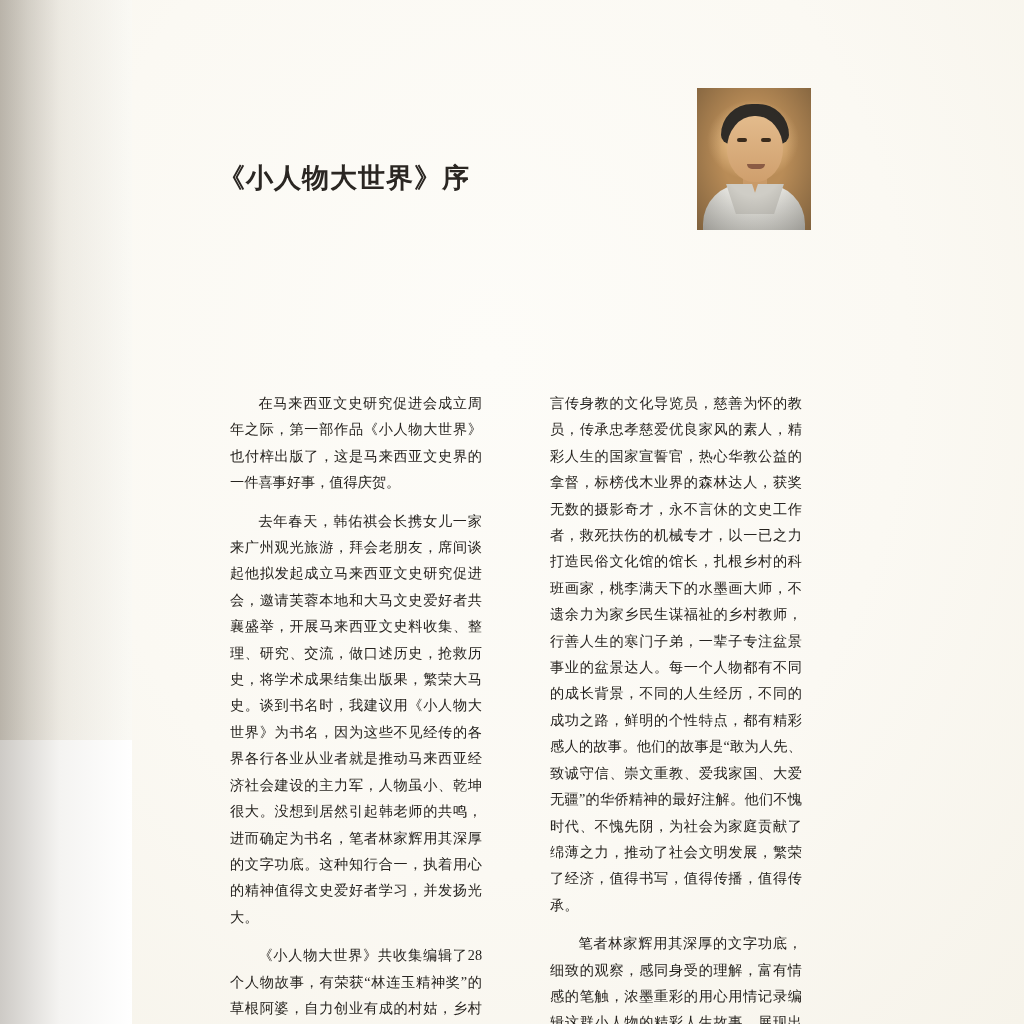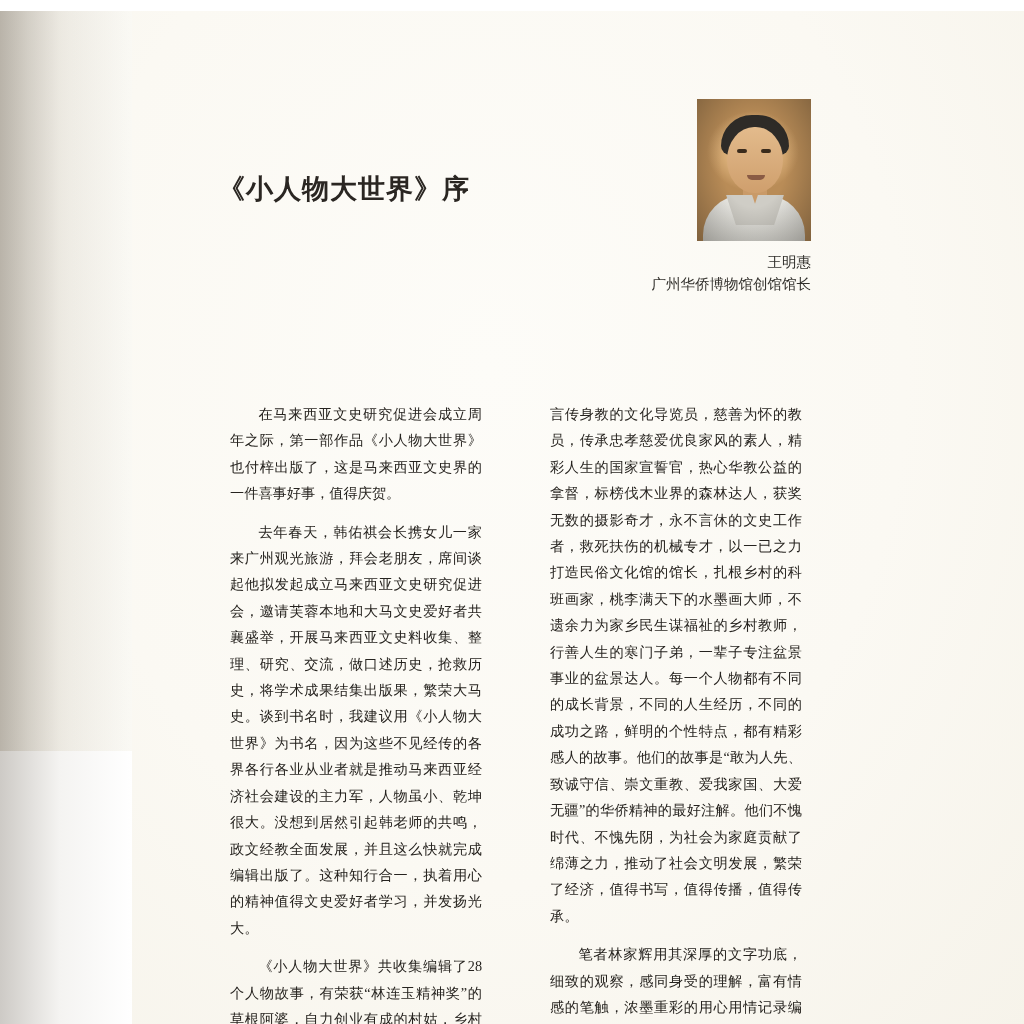--- a/index.html
+++ b/index.html
@@ -9,21 +9,21 @@
   }
   body {
     width: 1024px;
     height: 1024px;
     font-family: "Liberation Serif", "DejaVu Serif", serif;
     overflow: hidden;
   }
   
   .page {
     position: absolute;
-    left: 0; top: 11px;
+    left: 0; top: 0;
     width: 1024px;
     height: 740px;
     background:
       linear-gradient(to right,
         #e2ded6 0px,
         #efece5 28px,
         #f7f5ef 70px,
         #faf9f4 130px,
         #fbfaf6 100%);
   }
@@ -205,29 +205,25 @@
         <div class="p-collar-r"></div>
         <div class="p-hair"></div>
         <div class="p-face"></div>
         <div class="p-eye l"></div>
         <div class="p-eye r"></div>
         <div class="p-mouth"></div>
       </div>
       <div class="p-vignette"></div>
     </div>
 
-    <div class="byline">
-      <span class="name">王明惠</span>
-      <span class="role">广州华侨博物馆创馆馆长</span>
-    </div>
 
     <div class="cols">
       <div class="col">
         <p>在马来西亚文史研究促进会成立周年之际，第一部作品《小人物大世界》也付梓出版了，这是马来西亚文史界的一件喜事好事，值得庆贺。</p>
-        <p>去年春天，韩佑祺会长携女儿一家来广州观光旅游，拜会老朋友，席间谈起他拟发起成立马来西亚文史研究促进会，邀请芙蓉本地和大马文史爱好者共襄盛举，开展马来西亚文史料收集、整理、研究、交流，做口述历史，抢救历史，将学术成果结集出版果，繁荣大马史。谈到书名时，我建议用《小人物大世界》为书名，因为这些不见经传的各界各行各业从业者就是推动马来西亚经济社会建设的主力军，人物虽小、乾坤很大。没想到居然引起韩老师的共鸣，政文经教全面发展，并且这么快就完成编辑出版了。这种知行合一，执着用心的精神值得文史爱好者学习，并发扬光大。</p>
+        <p>去年春天，韩佑祺会长携女儿一家来广州观光旅游，拜会老朋友，席间谈起他拟发起成立马来西亚文史研究促进会，邀请芙蓉本地和大马文史爱好者共襄盛举，开展马来西亚文史料收集、整理、研究、交流，做口述历史，抢救历史，将学术成果结集出版果，繁荣大马史。谈到书名时，我建议用《小人物大世界》为书名，因为这些不见经传的各界各行各业从业者就是推动马来西亚经济社会建设的主力军，人物虽小、乾坤很大。没想到居然引起韩老师的共鸣，进而确定为书名，笔者林家辉用其深厚的文字功底。这种知行合一，执着用心的精神值得文史爱好者学习，并发扬光大。</p>
         <p>《小人物大世界》共收集编辑了28个人物故事，有荣获“林连玉精神奖”的草根阿婆，自力创业有成的村姑，乡村教育的守护者，从养牛养猪到养银峰的养殖专业户，救灾灾解难的在商修行者，为历史留痕的摄影师，传播文化的历史守护者，百年教堂文化复兴者，鱼生美食发源世家传人，超越自我惰性的乒坛领军人物，</p>
       </div>
       <div class="col">
         <p class="noindent">言传身教的文化导览员，慈善为怀的教员，传承忠孝慈爱优良家风的素人，精彩人生的国家宣誓官，热心华教公益的拿督，标榜伐木业界的森林达人，获奖无数的摄影奇才，永不言休的文史工作者，救死扶伤的机械专才，以一已之力打造民俗文化馆的馆长，扎根乡村的科班画家，桃李满天下的水墨画大师，不遗余力为家乡民生谋福祉的乡村教师，行善人生的寒门子弟，一辈子专注盆景事业的盆景达人。每一个人物都有不同的成长背景，不同的人生经历，不同的成功之路，鲜明的个性特点，都有精彩感人的故事。他们的故事是“敢为人先、致诚守信、崇文重教、爱我家国、大爱无疆”的华侨精神的最好注解。他们不愧时代、不愧先阴，为社会为家庭贡献了绵薄之力，推动了社会文明发展，繁荣了经济，值得书写，值得传播，值得传承。</p>
         <p>笔者林家辉用其深厚的文字功底，细致的观察，感同身受的理解，富有情感的笔触，浓墨重彩的用心用情记录编辑这群小人物的精彩人生故事，展现出小人物对大世界作出的贡献和影响力，看到了那些鲜为人知的人和事，感悟到他们的信仰和精神支柱，益于加深对华人社会和马来西亚文明进步发展的了解。</p>
 
       </div>
     </div>
 
     <div class="folio">XI</div>

